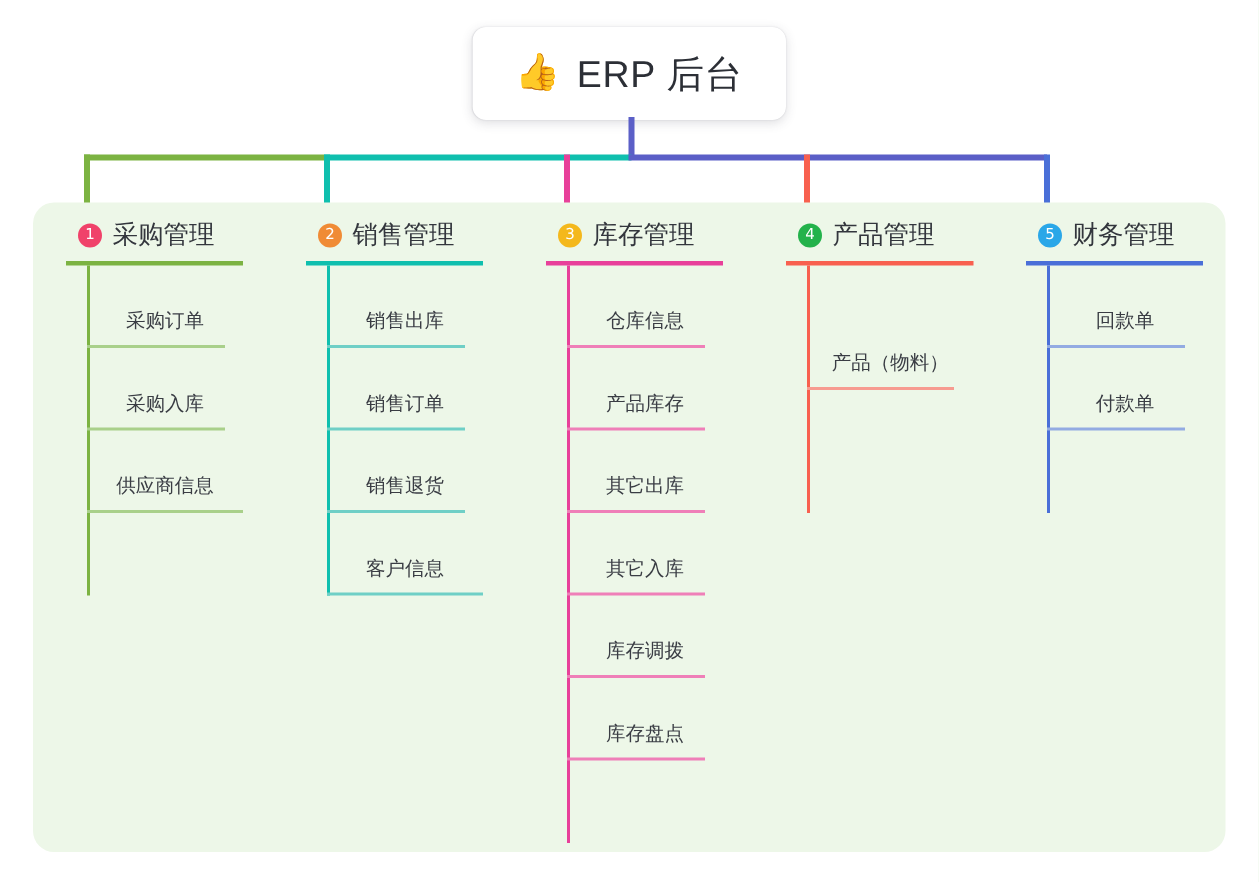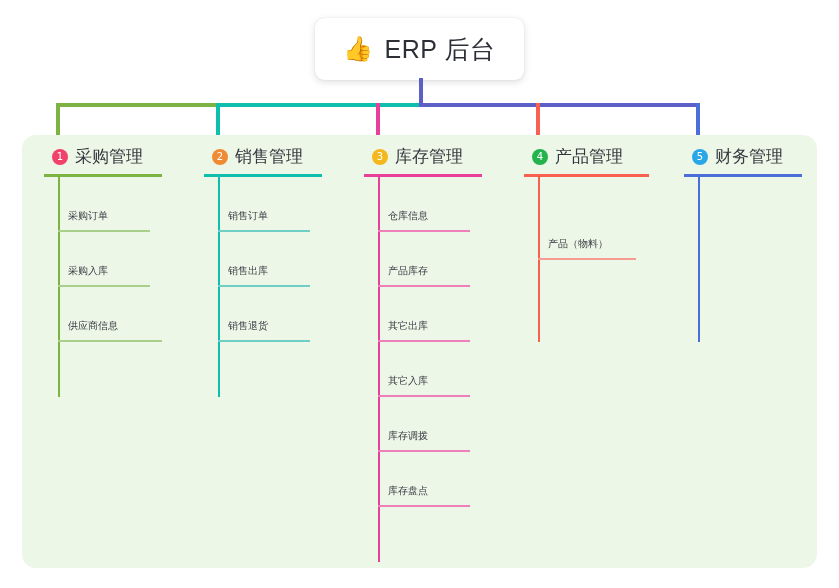--- a/index.html
+++ b/index.html
@@ -57,23 +57,23 @@
   }
   .col-title{font-size:17px;color:#33363d;white-space:nowrap;}
   .head-rule{position:absolute;left:0;top:29px;height:3px;}
 
   
   .spine{position:absolute;left:14px;top:32px;width:2px;}
 
   .items{position:absolute;left:14px;top:32px;}
   .item{position:relative;height:55px;}
   .item-label{
-    position:absolute;left:10px;bottom:9px;
-    width:100%;
-    font-size:10px;color:#3a3d44;white-space:nowrap;
+    position:absolute;left:0;bottom:9px;
+    width:100%;text-align:center;
+    font-size:13px;color:#3a3d44;white-space:nowrap;
   }
   .item-rule{position:absolute;left:0;bottom:0;height:1.6px;}
 </style>
 </head>
 <body>
 
 <div id="root">
 
   <div class="title-card">
     <div class="title-inner">
@@ -122,30 +122,34 @@
       </div>
       <div class="col" style="left: 204px; width: 158px;">
         <div class="col-head">
           <span class="badge" style="background: rgb(240, 139, 53);">2</span>
           <span class="col-title">销售管理</span>
         </div>
         <div class="head-rule" style="width: 118px; background: rgb(15, 191, 174);"></div>
         <div class="spine" style="height: 220px; background: rgb(15, 191, 174);"></div>
         <div class="items" style="width: 104px;">
           <div class="item">
+            <div class="item-label">销售出库</div>
+            <div class="item-rule" style="background: rgb(111, 207, 198); width: 88%;"></div>
+          </div>
+          <div class="item">
             <div class="item-label">销售订单</div>
             <div class="item-rule" style="background: rgb(111, 207, 198); width: 88%;"></div>
           </div>
           <div class="item">
-            <div class="item-label">销售出库</div>
-            <div class="item-rule" style="background: rgb(111, 207, 198); width: 88%;"></div>
-          </div>
-          <div class="item">
             <div class="item-label">销售退货</div>
             <div class="item-rule" style="background: rgb(111, 207, 198); width: 88%;"></div>
+          </div>
+          <div class="item">
+            <div class="item-label">客户信息</div>
+            <div class="item-rule" style="background: rgb(111, 207, 198); width: 100%;"></div>
           </div>
         </div>
       </div>
       <div class="col" style="left: 364px; width: 158px;">
         <div class="col-head">
           <span class="badge" style="background: rgb(244, 184, 28);">3</span>
           <span class="col-title">库存管理</span>
         </div>
         <div class="head-rule" style="width: 118px; background: rgb(232, 64, 154);"></div>
         <div class="spine" style="height: 385px; background: rgb(232, 64, 154);"></div>
@@ -191,17 +195,25 @@
         </div>
       </div>
       <div class="col" style="left: 684px; width: 158px;">
         <div class="col-head">
           <span class="badge" style="background: rgb(42, 167, 232);">5</span>
           <span class="col-title">财务管理</span>
         </div>
         <div class="head-rule" style="width: 118px; background: rgb(74, 111, 216);"></div>
         <div class="spine" style="height: 165px; background: rgb(74, 111, 216);"></div>
         <div class="items" style="width: 104px;">
+          <div class="item">
+            <div class="item-label">回款单</div>
+            <div class="item-rule" style="background: rgb(147, 171, 226); width: 88%;"></div>
+          </div>
+          <div class="item">
+            <div class="item-label">付款单</div>
+            <div class="item-rule" style="background: rgb(147, 171, 226); width: 88%;"></div>
+          </div>
         </div>
       </div>
     </div>
 
 </div>
 
 </body></html>

